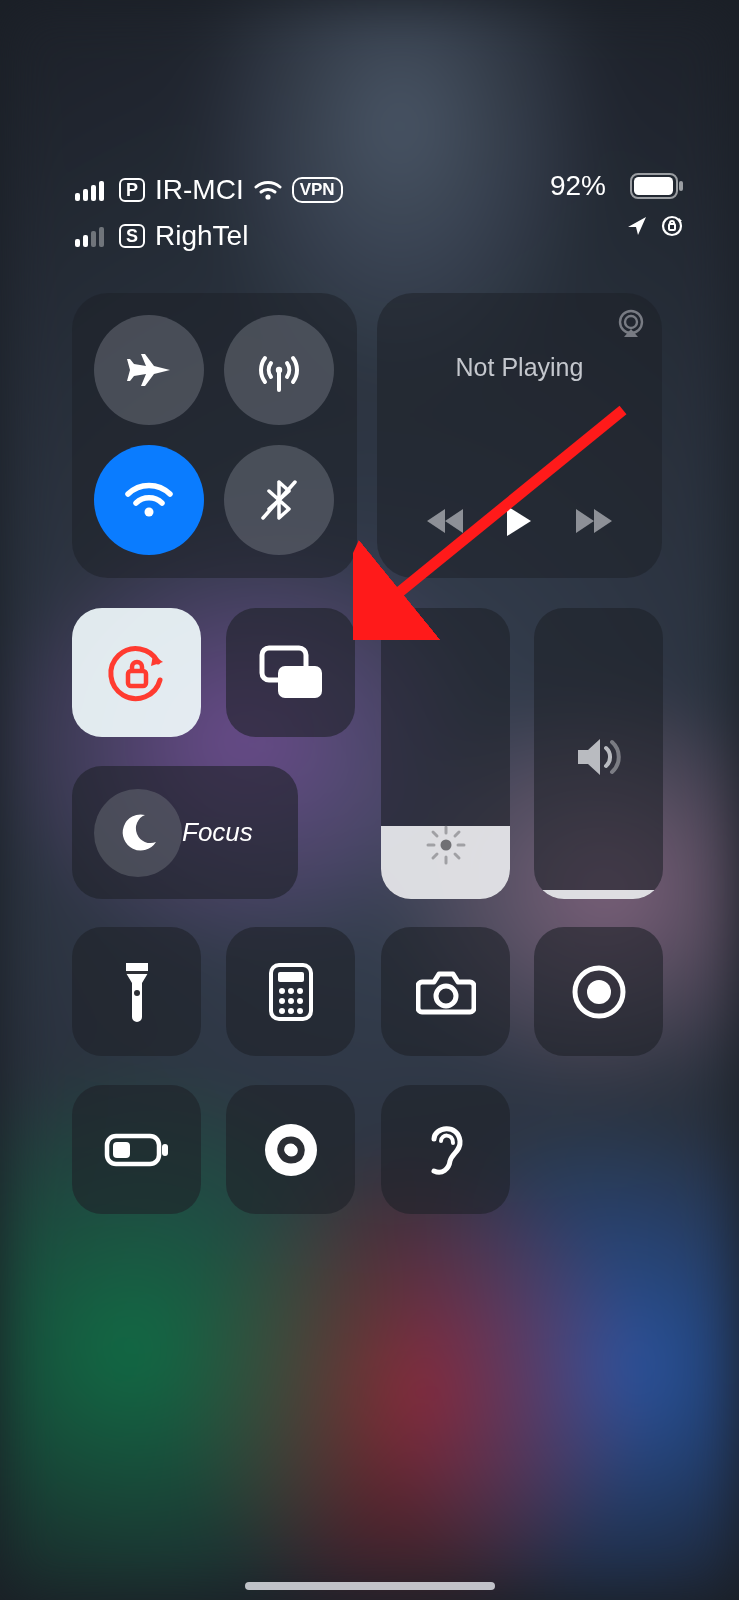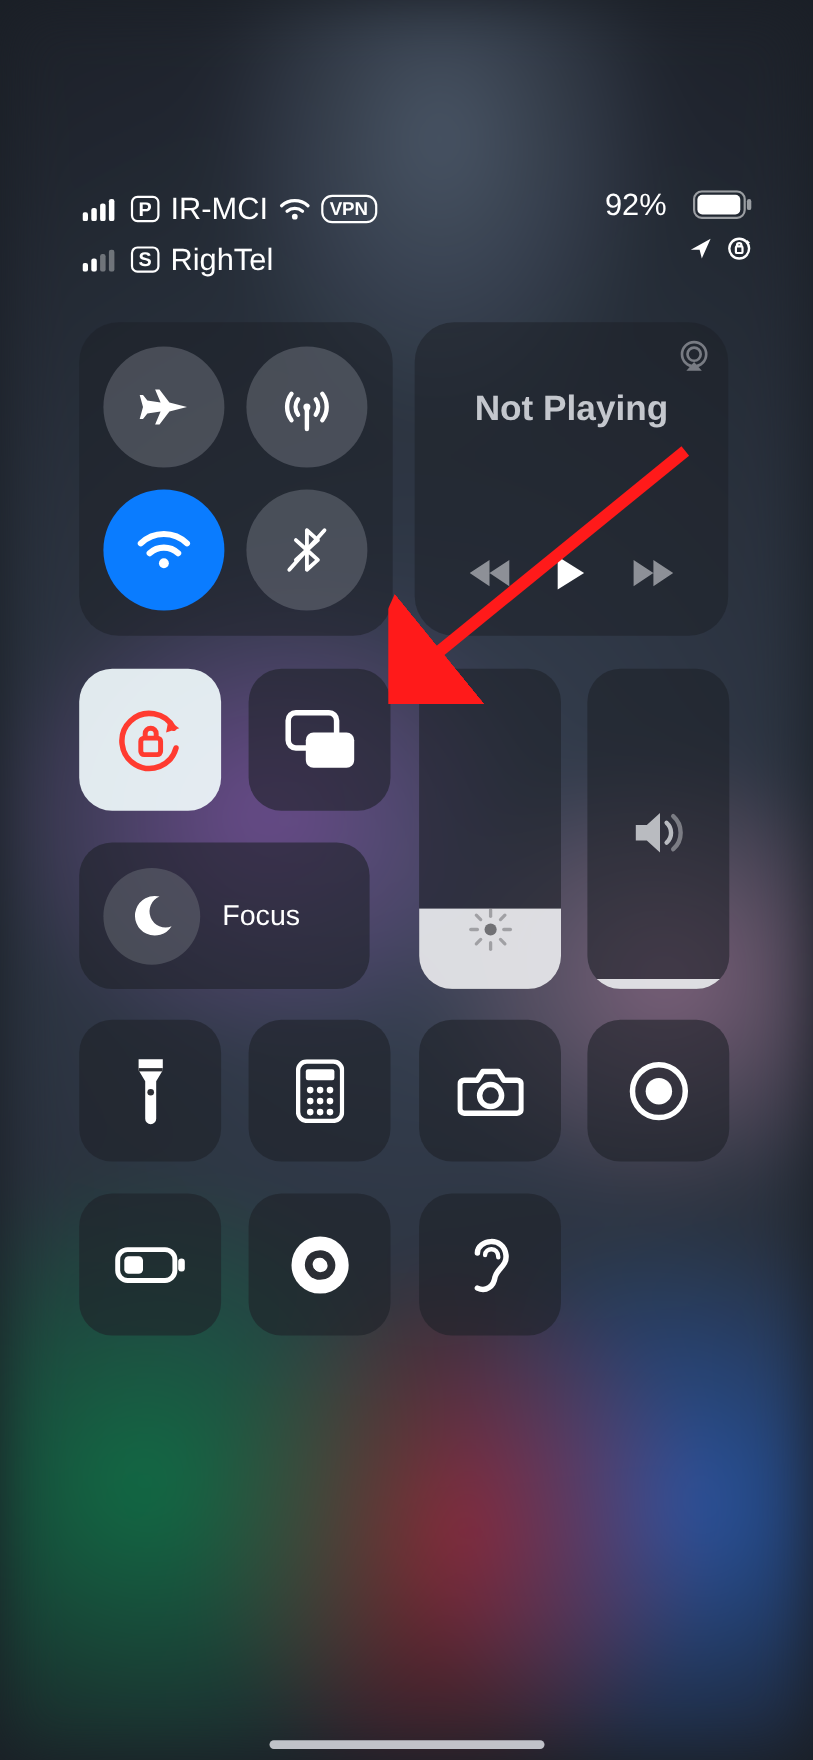--- a/index.html
+++ b/index.html
@@ -52,21 +52,21 @@
   
   #conn { left:72px; top:293px; width:285px; height:285px; }
   #conn .round-btn { position:absolute; }
   #c-air { left:22px; top:22px; }
   #c-cell { left:152px; top:22px; }
   #c-wifi { left:22px; top:152px; }
   #c-bt   { left:152px; top:152px; }
 
   
   #media { left:377px; top:293px; width:285px; height:285px; color:#fff; }
-  #media .title { position:absolute; left:0; right:0; top:60px; text-align:center; font-size:32px; color:#c4c7cd; font-weight:700; }
+  #media .title { position:absolute; left:0; right:0; top:60px; text-align:center; font-size:25px; color:#c4c7cd; font-weight:400; }
   #media .controls { position:absolute; left:0; right:0; bottom:40px; display:flex; justify-content:space-around; align-items:center; padding:0 30px; }
   .airplay-corner { position:absolute; top:14px; right:14px; opacity:.55; }
 
   
   .tile {
     position:absolute;
     background: rgba(30,33,40,0.60);
     border-radius: 30px;
     display:flex; align-items:center; justify-content:center;
   }
@@ -83,21 +83,21 @@
   .slider .fill { position:absolute; left:0; right:0; bottom:0; background: rgba(245,245,248,0.88); }
   #brightness { left:381px; top:608px; }
   #volume { left:534px; top:608px; }
   #brightness .fill { height: 25%; }
   #volume .fill { height: 3%; }
   .slider .icon { position:absolute; left:0; right:0; display:flex; justify-content:center; }
   #brightness .icon { bottom: 32px; }
   #volume .icon { top: 128px; }
 
   
-  #focus { position:absolute; left:72px; top:766px; width:264px; height:133px; background: rgba(30,33,40,0.60); border-radius:30px; display:flex; align-items:center; gap:20px; padding-left:22px; }
+  #focus { position:absolute; left:72px; top:766px; width:226px; height:133px; background: rgba(30,33,40,0.60); border-radius:30px; display:flex; align-items:center; padding-left:22px;font-style:italic; }
   #focus .circle { width:88px; height:88px; border-radius:44px; background: rgba(110,115,125,0.45); display:flex; align-items:center; justify-content:center; }
   #focus .label { color:#fff; font-size:26px; font-weight:500; }
 
   
   #flash   { left:72px;  top:927px; }
   #calc    { left:226px; top:927px; }
   #camera  { left:381px; top:927px; }
   #record  { left:534px; top:927px; }
   #lowpwr  { left:72px;  top:1085px; }
   #shazam  { left:226px; top:1085px; }

